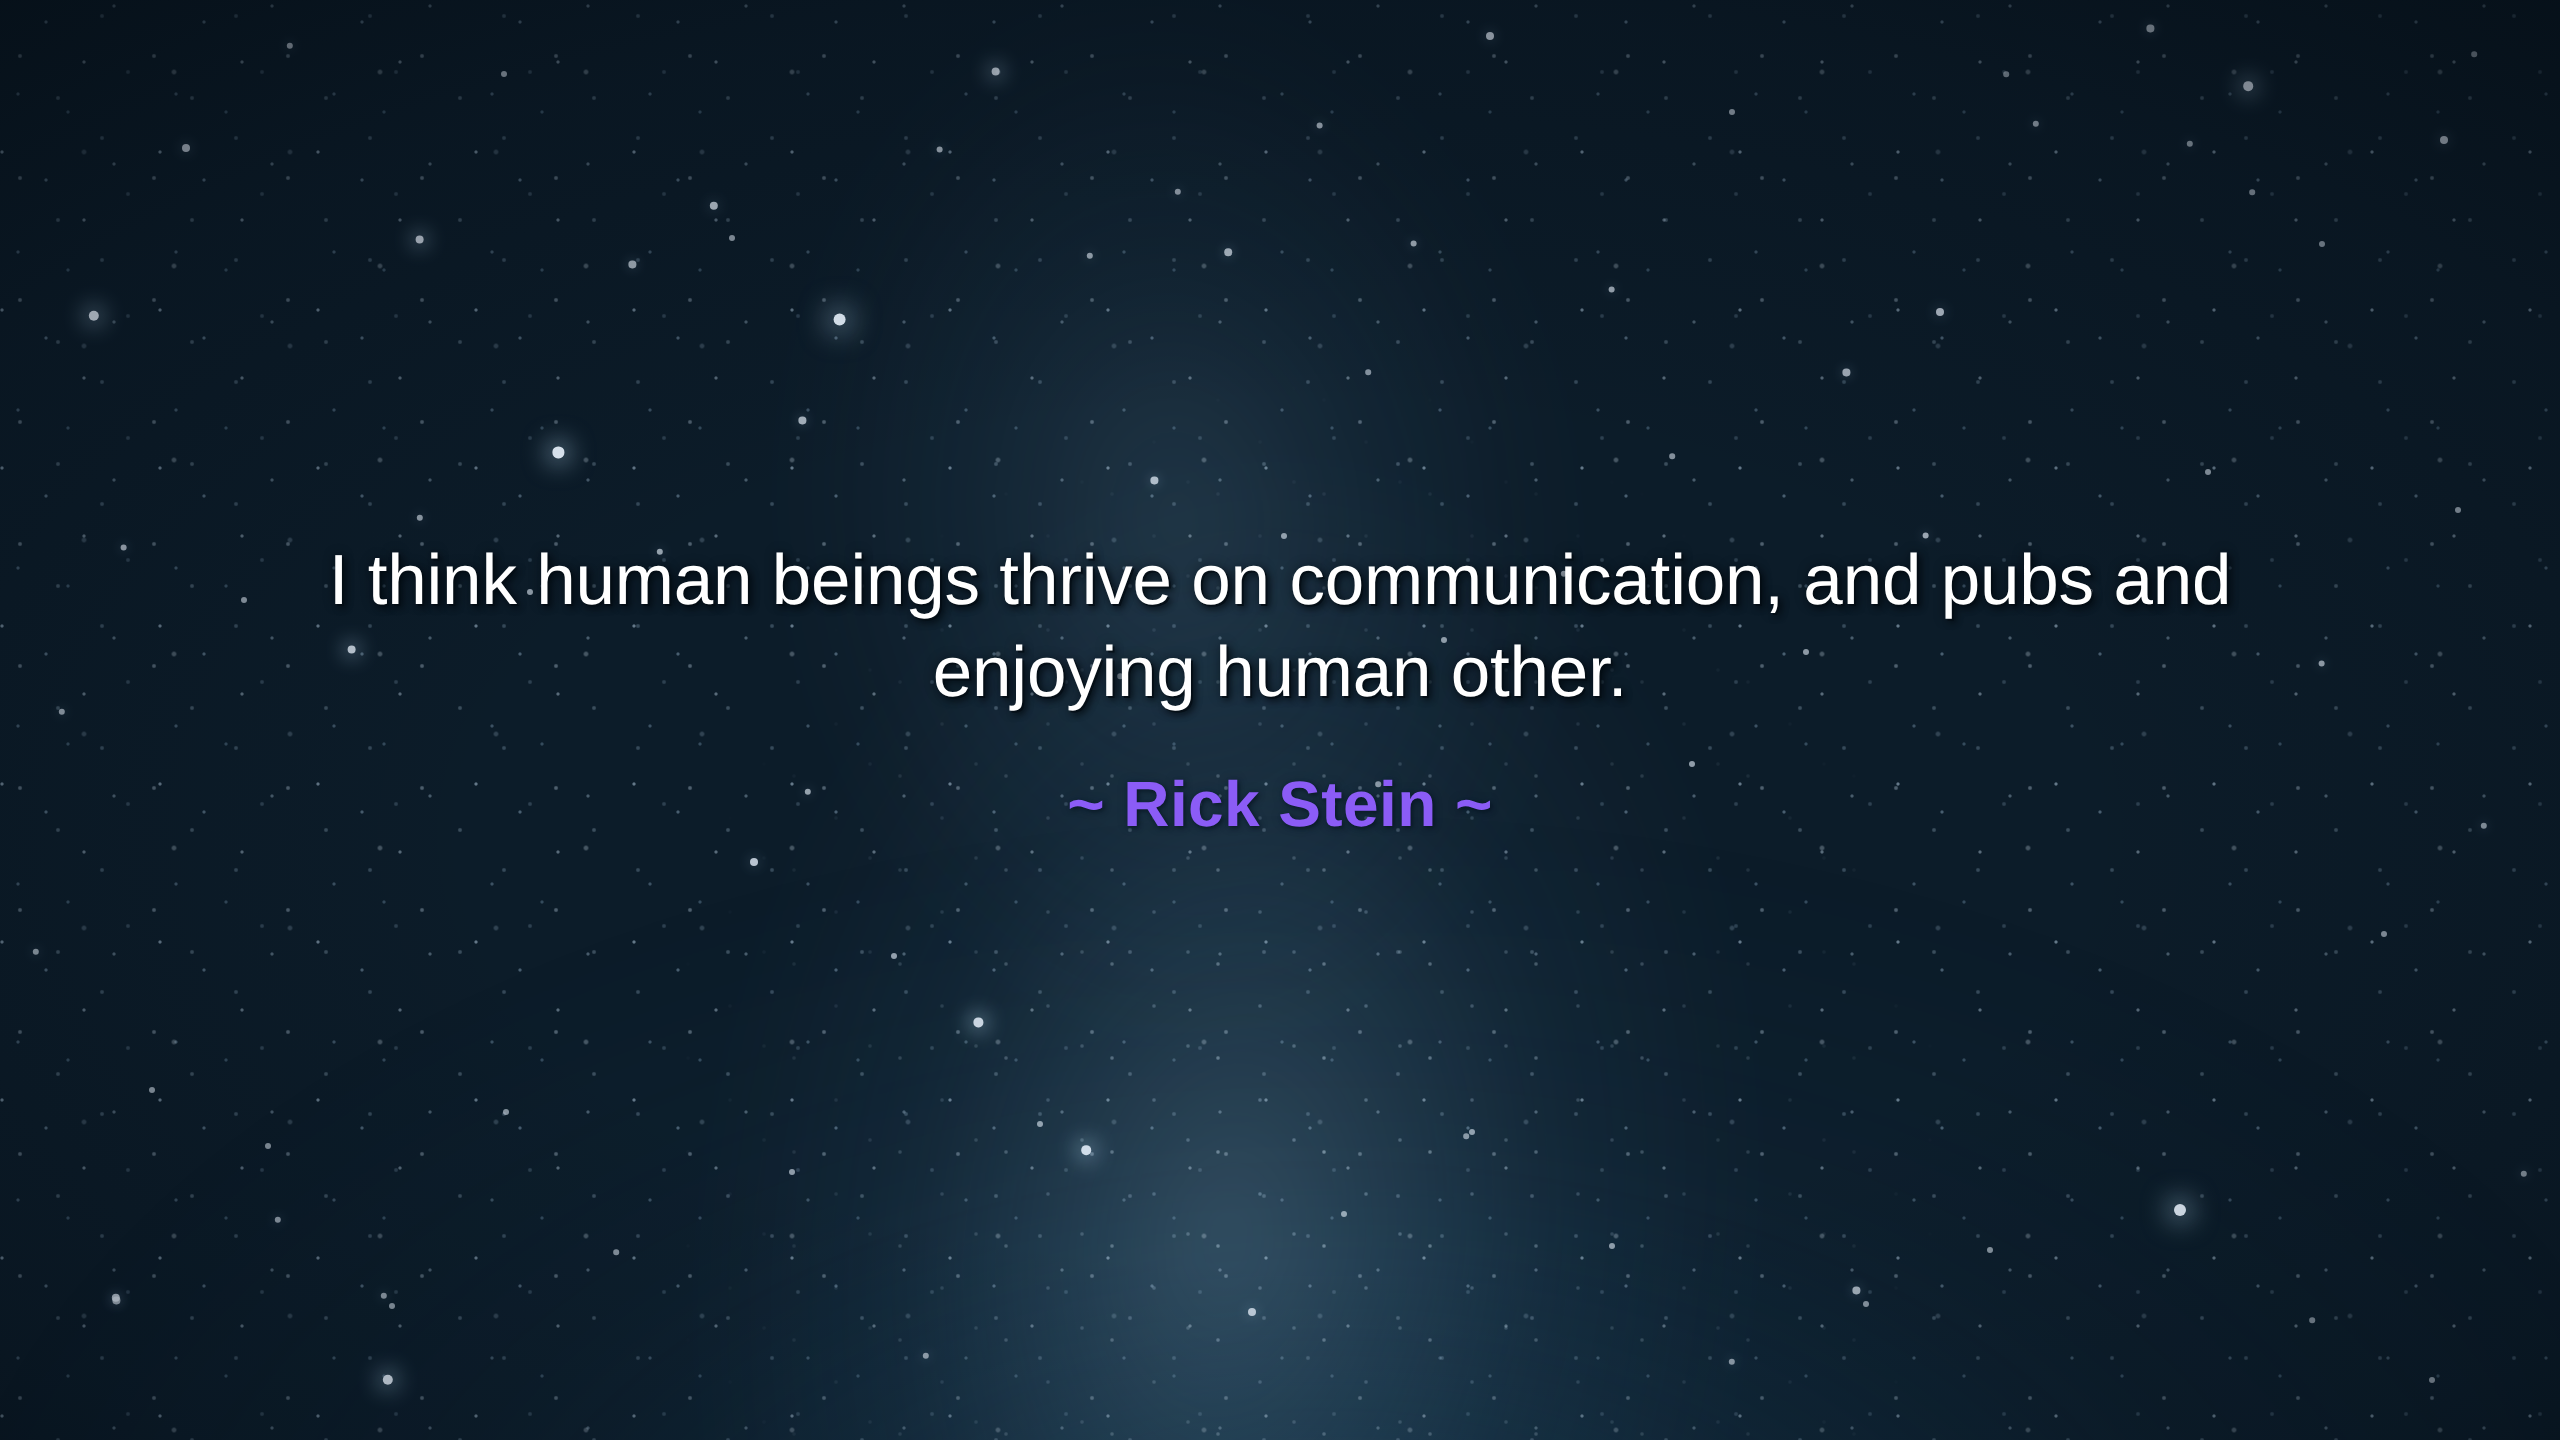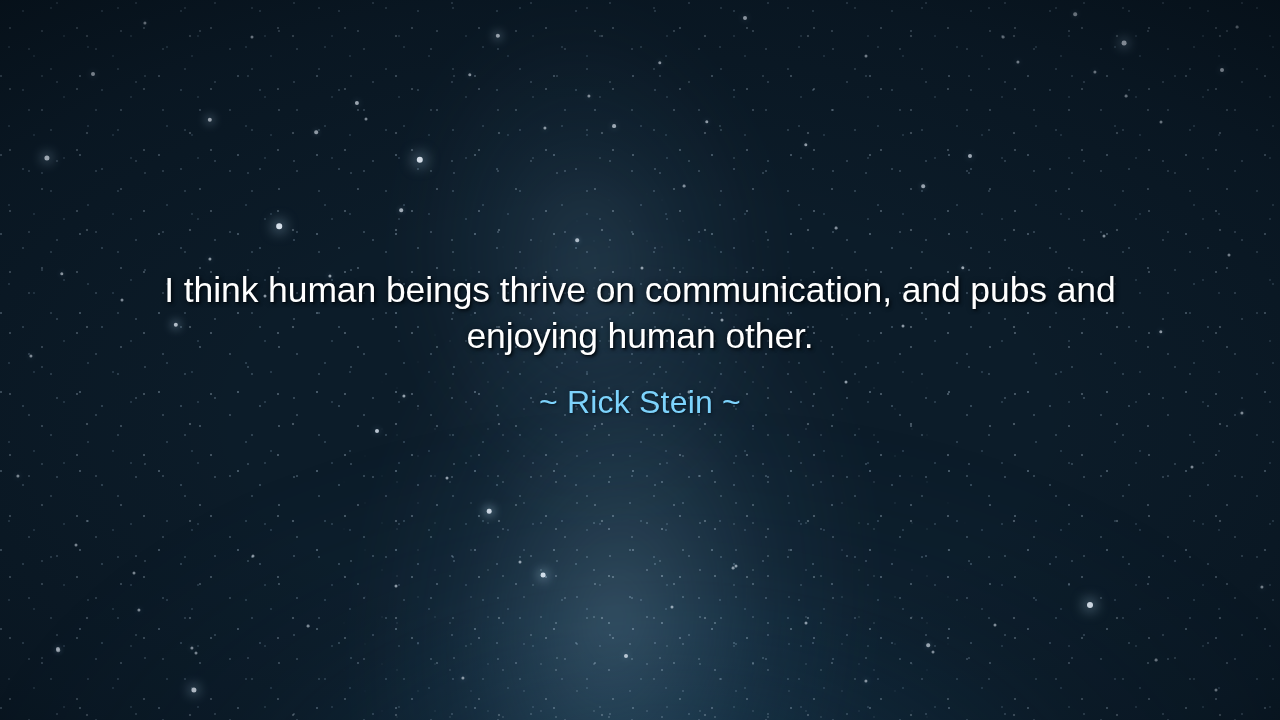--- a/index.html
+++ b/index.html
@@ -186,24 +186,24 @@
     font-weight: 400;
     letter-spacing: -0.1px;
     text-shadow:
       1px 1px 0 rgba(4,12,20,0.80),
       2px 2px 3px rgba(2,8,14,0.72),
       0 0 6px rgba(2,8,14,0.45);
   }
 
   .attribution {
     margin: 24px 0 17px 0;
-    color: #7dd3fc;
+    color: #8b5cf6;
     font-size: 32px;
     line-height: 38px;
-    font-weight: 400;
+    font-weight: 700;
     letter-spacing: 0.2px;
     text-shadow:
       1px 1px 2px rgba(3,14,24,0.55),
       0 0 5px rgba(5,30,52,0.40);
   }
 
   
   .content-inner {
     transform: translateY(-8px);
     width: 100%;

